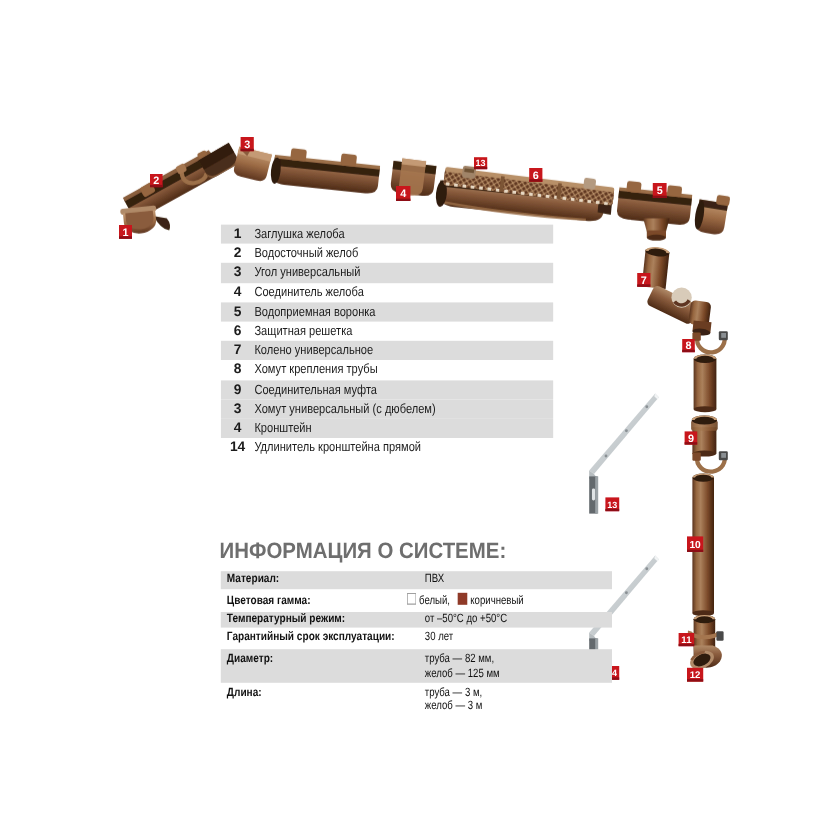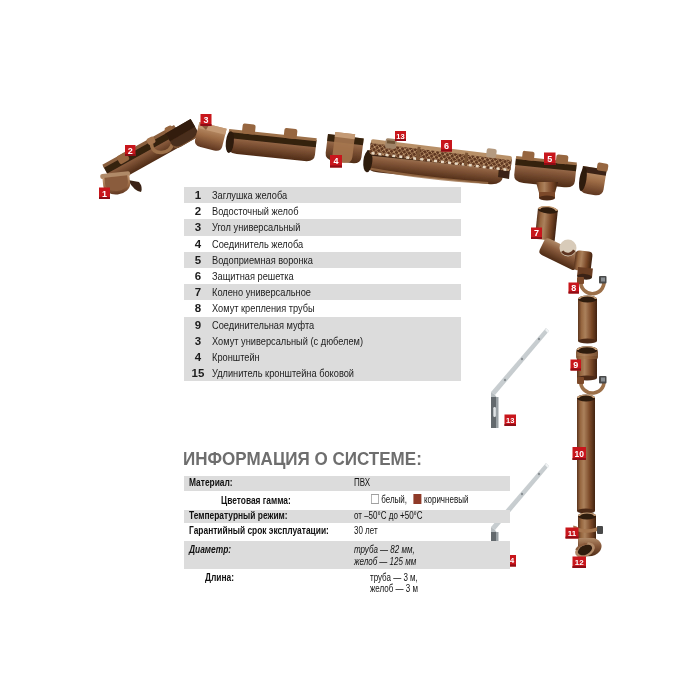--- a/index.html
+++ b/index.html
@@ -345,45 +345,45 @@
       <span class="t">Соединительная муфта</span>
     </div>
   <div class="row g">
       <span class="n">3</span>
       <span class="t">Хомут универсальный (с дюбелем)</span>
     </div>
   <div class="row g">
       <span class="n">4</span>
       <span class="t">Кронштейн</span>
     </div>
-  <div class="row g">
-      <span class="n">15</span>
-      <span class="t">Удлинитель кронштейна боковой</span>
+  <div class="row">
+      <span class="n">14</span>
+      <span class="t">Удлинитель кронштейна прямой</span>
     </div>
 </div>
 
 <div class="title">ИНФОРМАЦИЯ О СИСТЕМЕ:</div>
 
 <div class="info g" style="top:475.5px;height:15.5px;">
   <span class="lab" style="top:1.5px;">Материал:</span>
   <span class="val" style="top:1.5px;">ПВХ</span>
   </div>
-<div class="info" style="top:491px;height:18.5px;margin-left:32px;">
+<div class="info" style="top:491px;height:18.5px;">
   <span class="lab" style="top:3.5px;">Цветовая гамма:</span>
   <span class="val" style="left:155px;top:3px;"><span class="sw" style="background:#fff;box-shadow:inset 0 0 0 1px #a0a0a0;"></span> белый,&nbsp;&nbsp;
   <span class="sw" style="background:#8f3a28;"></span> коричневый</span>
   </div>
 <div class="info g" style="top:509.5px;height:13px;">
   <span class="lab" style="top:0.5px;">Температурный режим:</span>
   <span class="val" style="top:0.5px;">от –50°С до +50°С</span>
   </div>
 <div class="info" style="top:521px;height:18.5px;">
   <span class="lab" style="top:3.5px;">Гарантийный срок эксплуатации:</span>
   <span class="val" style="top:3.5px;">30 лет</span>
   </div>
-<div class="info g" style="top:541px;height:27.5px;font-style:italic;">
+<div class="info g" style="top:541px;height:27.5px;">
   <span class="lab" style="top:3px;">Диаметр:</span>
   <span class="val" style="top:3px;line-height:11.5px;">труба — 82 мм,<br>желоб — 125 мм</span>
   </div>
-<div class="info" style="top:568.5px;height:27.5px;margin-left:16px;">
+<div class="info" style="top:568.5px;height:27.5px;">
   <span class="lab" style="top:3px;">Длина:</span>
   <span class="val" style="top:3px;line-height:11.5px;">труба — 3 м,<br>желоб — 3 м</span>
   </div>
 
 </body></html>

